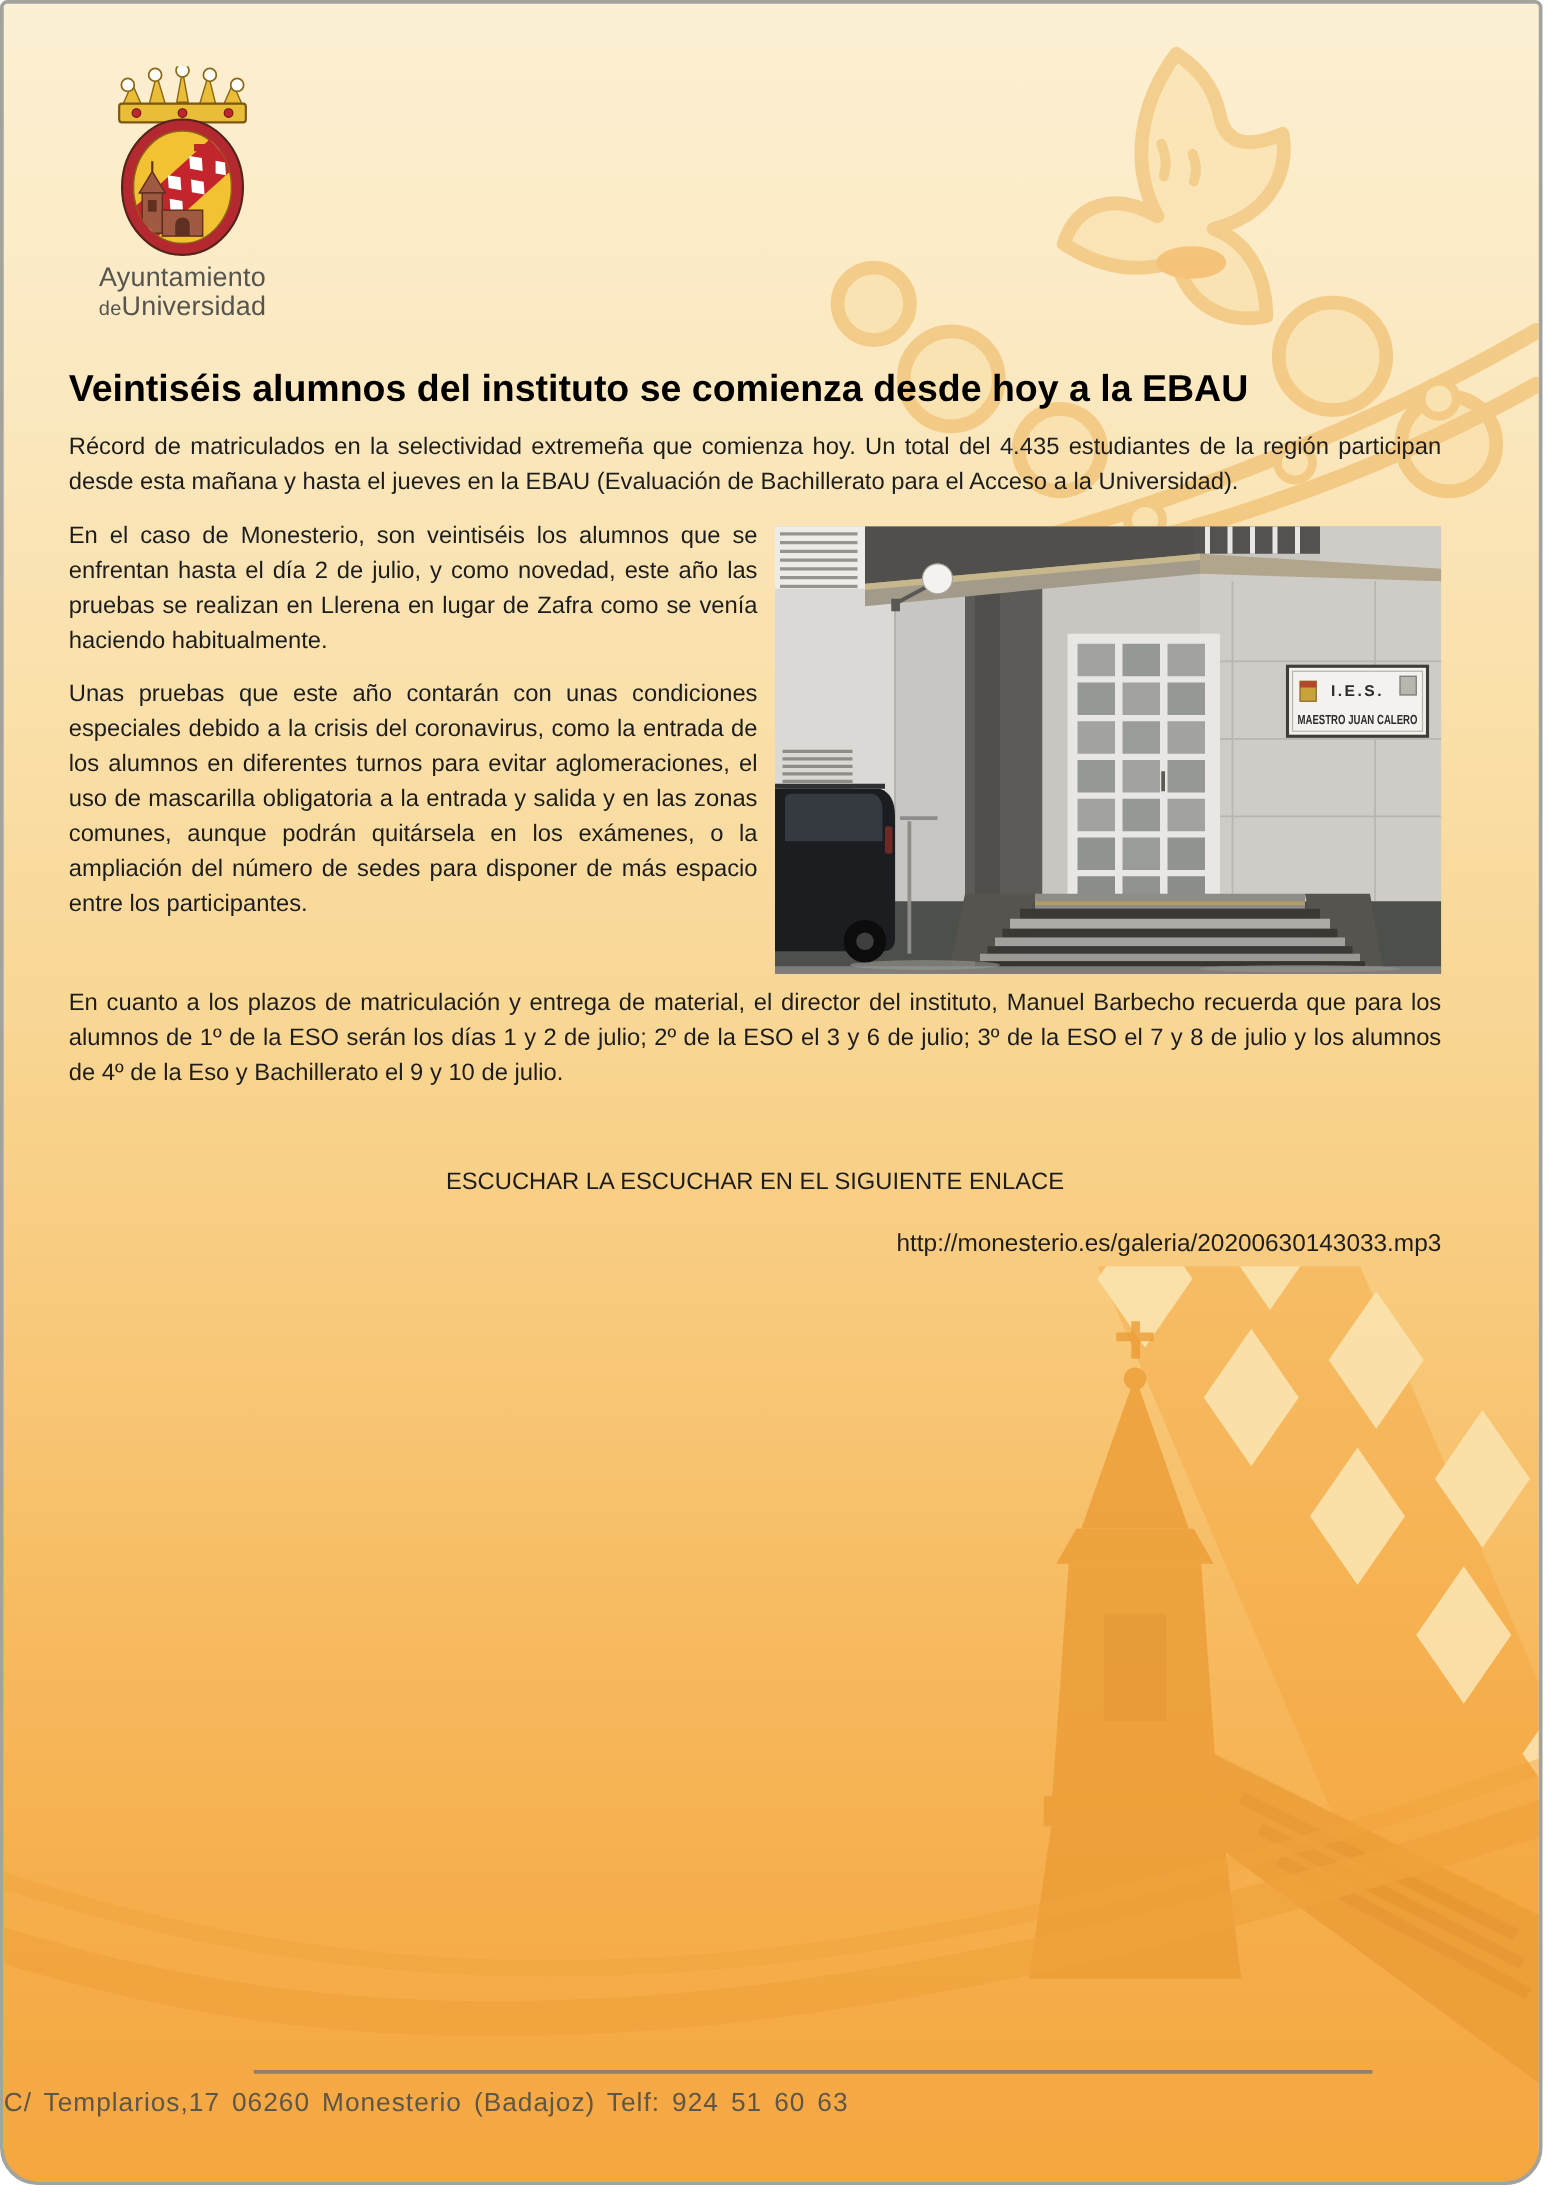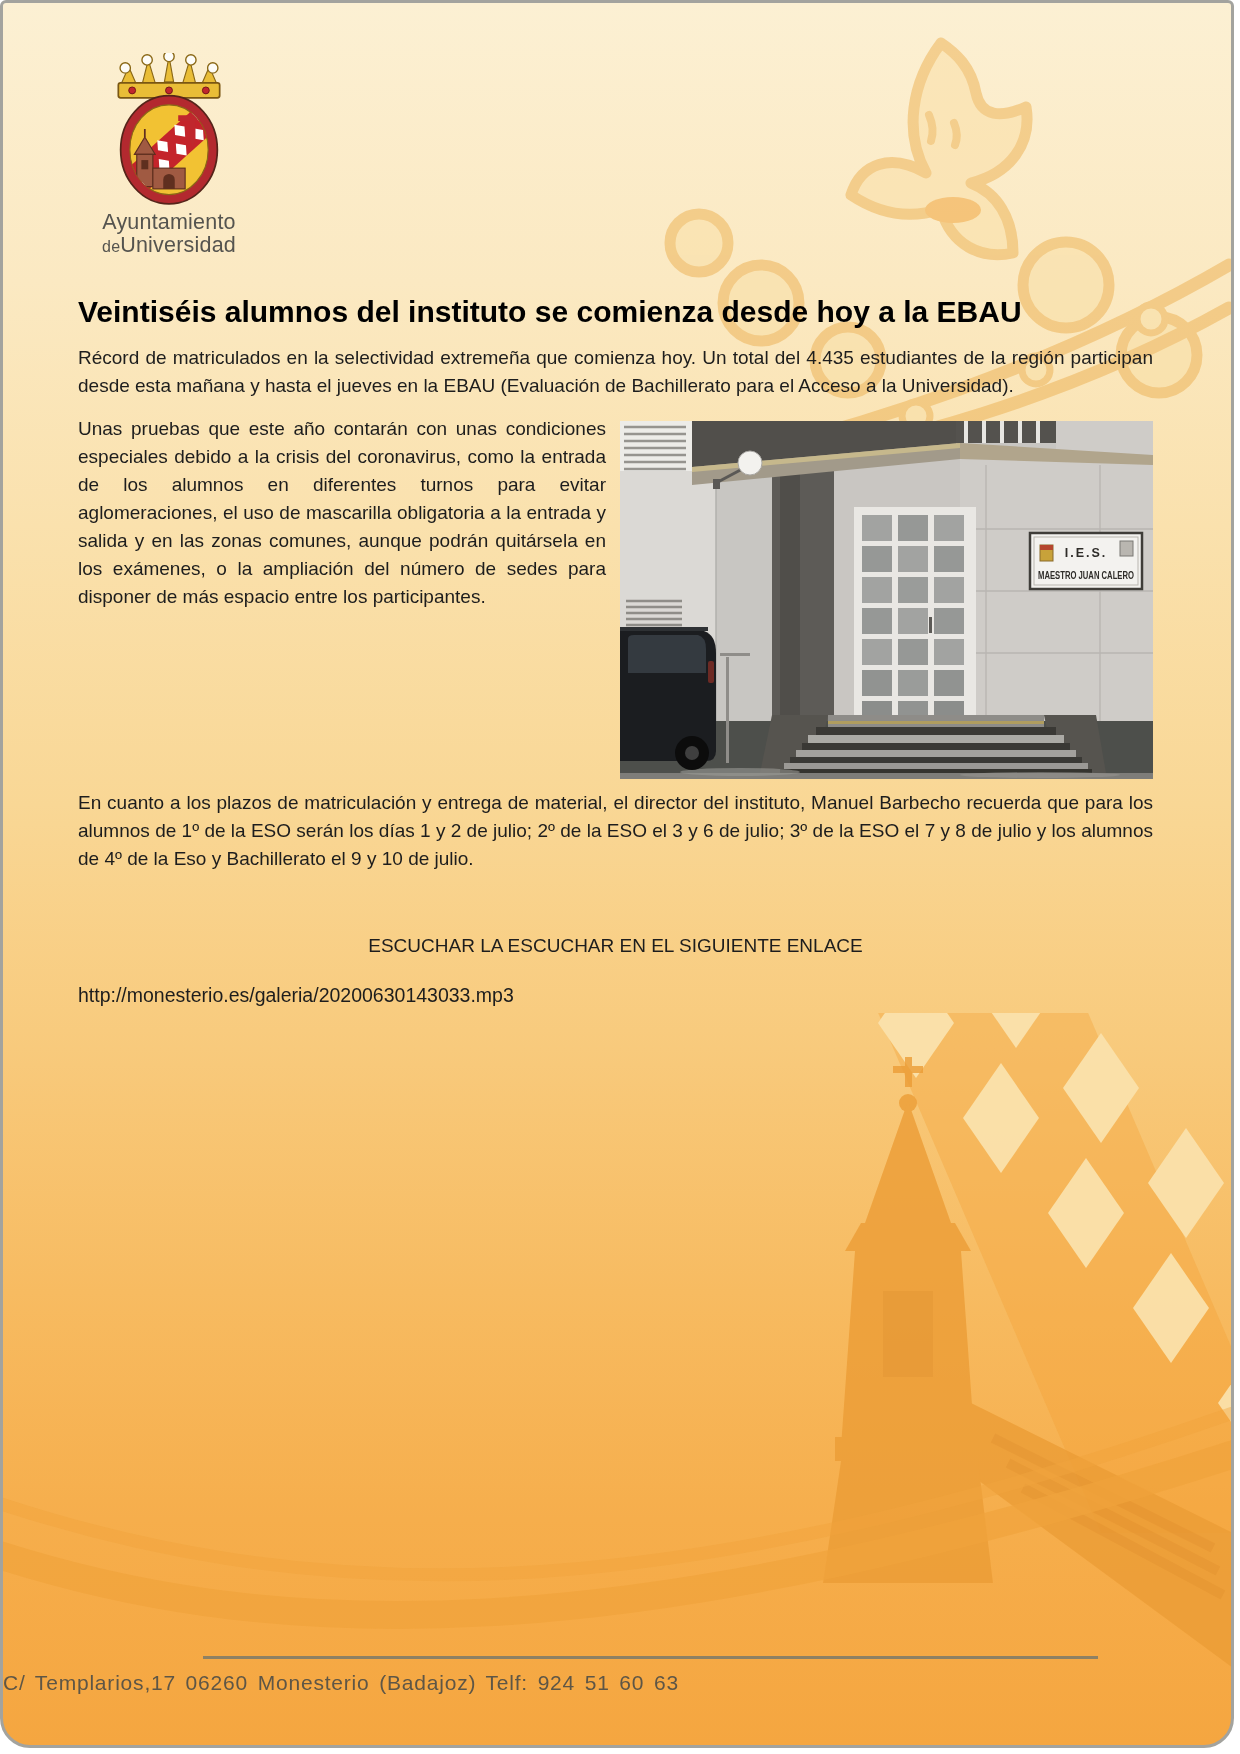--- a/index.html
+++ b/index.html
@@ -5,40 +5,40 @@
   html,body{margin:0;padding:0;background:#ffffff;}
   body{width:1240px;height:1754px;font-family:"Liberation Sans",sans-serif;}
   .page{
     position:relative;width:1234px;height:1748px;overflow:hidden;
     border:3px solid #a3a39e;border-radius:6px 6px 30px 30px;box-sizing:border-box;
     background:linear-gradient(180deg,
       #fcf0d3 0%, #fbe9c2 16%, #fae1ad 30%, #f9d795 46%,
       #f8ca7c 60%, #f7bb61 74%, #f6ae4c 87%, #f5a640 100%);
   }
   .deco{position:absolute;z-index:0;pointer-events:none;}
-  .content{position:relative;z-index:1;padding:0 78px 0 75px;}
+  .content{position:relative;z-index:1;padding:0 78px 0 52px;}
 
   
   .logo{margin:50px 0 0 6px;width:170px;text-align:center;}
   .logo svg.crest{display:block;margin:0 auto;width:120px;height:152px;}
   .logo-caption{margin-top:6px;color:#55544f;line-height:1.06;letter-spacing:.2px;}
   .logo-caption .l1{font-size:21.5px;}
   .logo-caption .l2{font-size:21.5px;}
   .logo-caption .l2 .small{font-size:16px;}
 
   
   h1.title{margin:38px 0 0 0;font-size:30px;line-height:1.15;color:#000;font-weight:700;}
   h2.byline{margin:17px 0 0 0;font-size:19px;color:#151515;font-weight:700;}
   p.body{margin:15px 0 0 0;font-size:19px;line-height:28px;color:#1d1d1d;text-align:justify;}
   .photo-wrap{margin-top:8px;}
   figure.photo{float:right;width:533px;height:358px;margin:6px 0 10px 14px;padding:0;}
   figure.photo svg{display:block;width:533px;height:358px;}
   p.after{clear:both;}
   p.center-line{margin:62px 0 0 0;font-size:19px;color:#1d1d1d;text-align:center;}
-  p.url-line{margin:27px 0 0 0;font-size:19.5px;color:#1d1d1d;text-align:left;}
+  p.url-line{margin:27px 0 0 0;font-size:19.5px;color:#1d1d1d;text-align:right;}
   a.audio{color:#1d1d1d;text-decoration:none;}
 
   
   .footer{position:absolute;left:0;right:0;bottom:50px;z-index:1;}
   .footer .rule{margin-left:200px;width:895px;height:3px;background:#8e8164;}
   .footer .address{margin-top:12px;text-align:left;font-size:21px;color:#5e5646;
     letter-spacing:.8px;word-spacing:3px;}
 </style>
 </head>
 <body>
@@ -287,20 +287,21 @@
           <g>
             <path d="M0,210 L84,210 Q96,214 96,232 L96,330 Q96,340 86,340 L0,340 Z" fill="#1b1d20"></path>
             <rect x="0" y="206" width="88" height="4" fill="#2e3134"></rect>
             <path d="M8,218 Q8,214 14,214 L78,214 Q86,216 86,228 L86,252 L8,252 Z" fill="#343a40"></path>
             <rect x="88" y="240" width="6" height="22" rx="2" fill="#6d2a24"></rect>
             <circle cx="72" cy="332" r="17" fill="#0c0c0c"></circle>
             <circle cx="72" cy="332" r="7" fill="#3f3f3f"></circle>
           </g>
         </svg>
       </figure>
+      <p class="body">En el caso de Monesterio, son veintiséis los alumnos que se enfrentan hasta el día 2 de julio, y como novedad, este año las pruebas se realizan en Llerena en lugar de Zafra como se venía haciendo habitualmente.</p>
       <p class="body">Unas pruebas que este año contarán con unas condiciones especiales debido a la crisis del coronavirus, como la entrada de los alumnos en diferentes turnos para evitar aglomeraciones, el uso de mascarilla obligatoria a la entrada y salida y en las zonas comunes, aunque podrán quitársela en los exámenes, o la ampliación del número de sedes para disponer de más espacio entre los participantes.</p>
     </div>
 
     <p class="body after">En cuanto a los plazos de matriculación y entrega de material, el director del instituto, Manuel Barbecho recuerda que para los alumnos de 1º de la ESO serán los días 1 y 2 de julio; 2º de la ESO el 3 y 6 de julio; 3º de la ESO el 7 y 8 de julio y los alumnos de 4º de la Eso y Bachillerato el 9 y 10 de julio.</p>
 
     <p class="center-line">ESCUCHAR LA ESCUCHAR EN EL SIGUIENTE ENLACE</p>
     <p class="url-line"><a class="audio" href="#">http://monesterio.es/galeria/20200630143033.mp3</a></p>
   </div>
 
   <footer class="footer">

